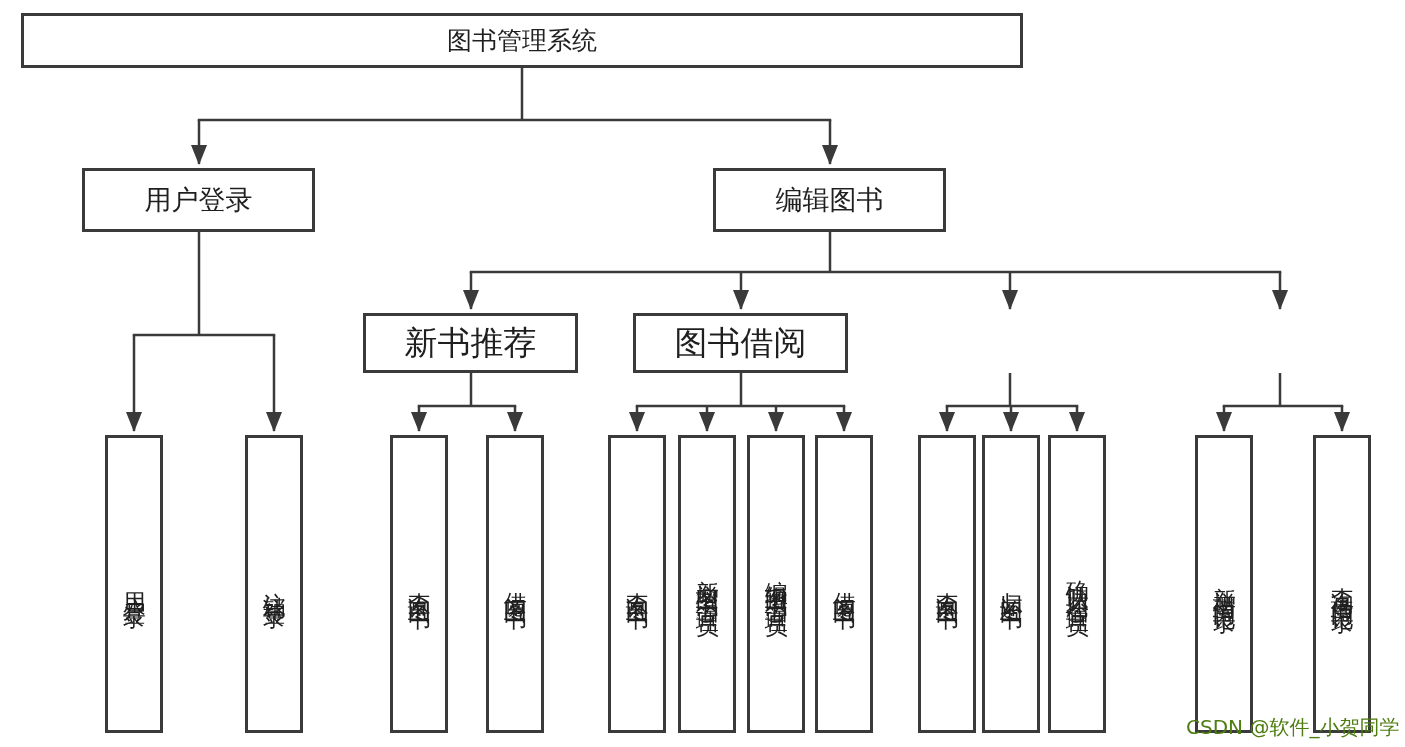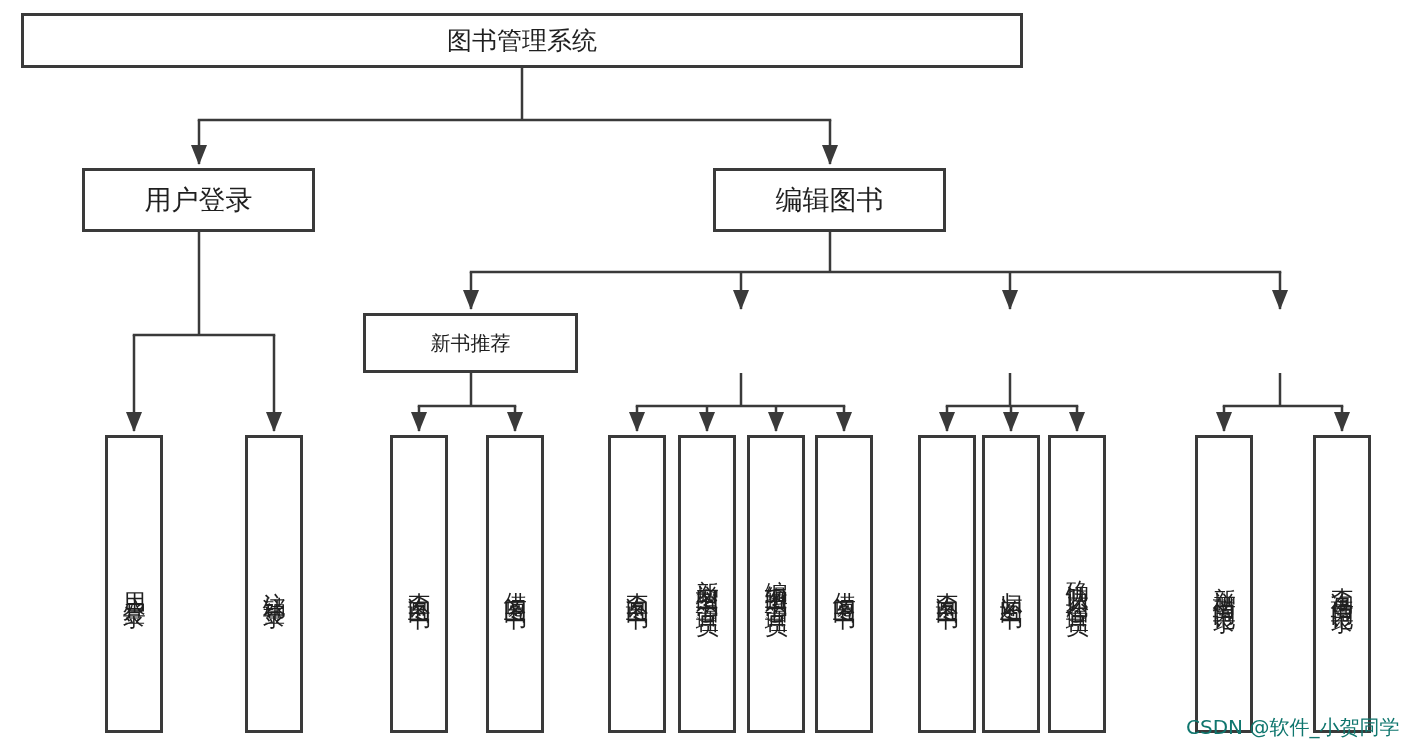--- a/index.html
+++ b/index.html
@@ -39,37 +39,37 @@
     font-size: 25px;
   }
   .node-l2 {
     top: 168px;
     width: 233px; height: 64px;
     font-size: 27px;
   }
   .node-l3 {
     top: 313px;
     width: 215px; height: 60px;
-    font-size: 20px;
+    font-size: 33px;
   }
   .node-leaf {
     top: 435px;
     width: 58px; height: 298px;
     font-size: 23px;
     writing-mode: vertical-rl;
     text-orientation: mixed;
     letter-spacing: 5px;
     line-height: 1.1;
   }
   .watermark {
     position: absolute;
     left: 1186px; top: 714px;
     width: 219px;
     font-size: 20px;
-    color: #0f766e;
+    color: #4d7c0f;
     white-space: nowrap;
     z-index: 5;
   }
 </style>
 </head>
 <body>
 
 <div class="canvas">
 
   <svg class="connectors" width="1405" height="747" viewBox="0 0 1405 747" fill="none" stroke="#3a3a3a" stroke-width="2.5">
@@ -119,20 +119,21 @@
     <path d="M1224,406 V431" marker-end="url(#arrow)"></path>
     <path d="M1342,406 V431" marker-end="url(#arrow)"></path>
   </svg>
 
   <div class="node node-root">图书管理系统</div>
 
   <div class="node node-l2" style="left:82px">用户登录</div>
   <div class="node node-l2" style="left:713px">编辑图书</div>
 
   <div class="node node-l3" style="left:363px">新书推荐</div>
+  <div class="node node-l3" style="left:633px">图书借阅</div>
 
   <div class="node node-leaf" style="left:105px">用户登录</div>
   <div class="node node-leaf" style="left:245px">注销登录</div>
 
   <div class="node node-leaf" style="left:390px">查询图书</div>
   <div class="node node-leaf" style="left:486px">借阅图书</div>
 
   <div class="node node-leaf" style="left:608px">查询图书</div>
   <div class="node node-leaf" style="left:678px">新增图书（管理员）</div>
   <div class="node node-leaf" style="left:747px">编辑图书（管理员）</div>

